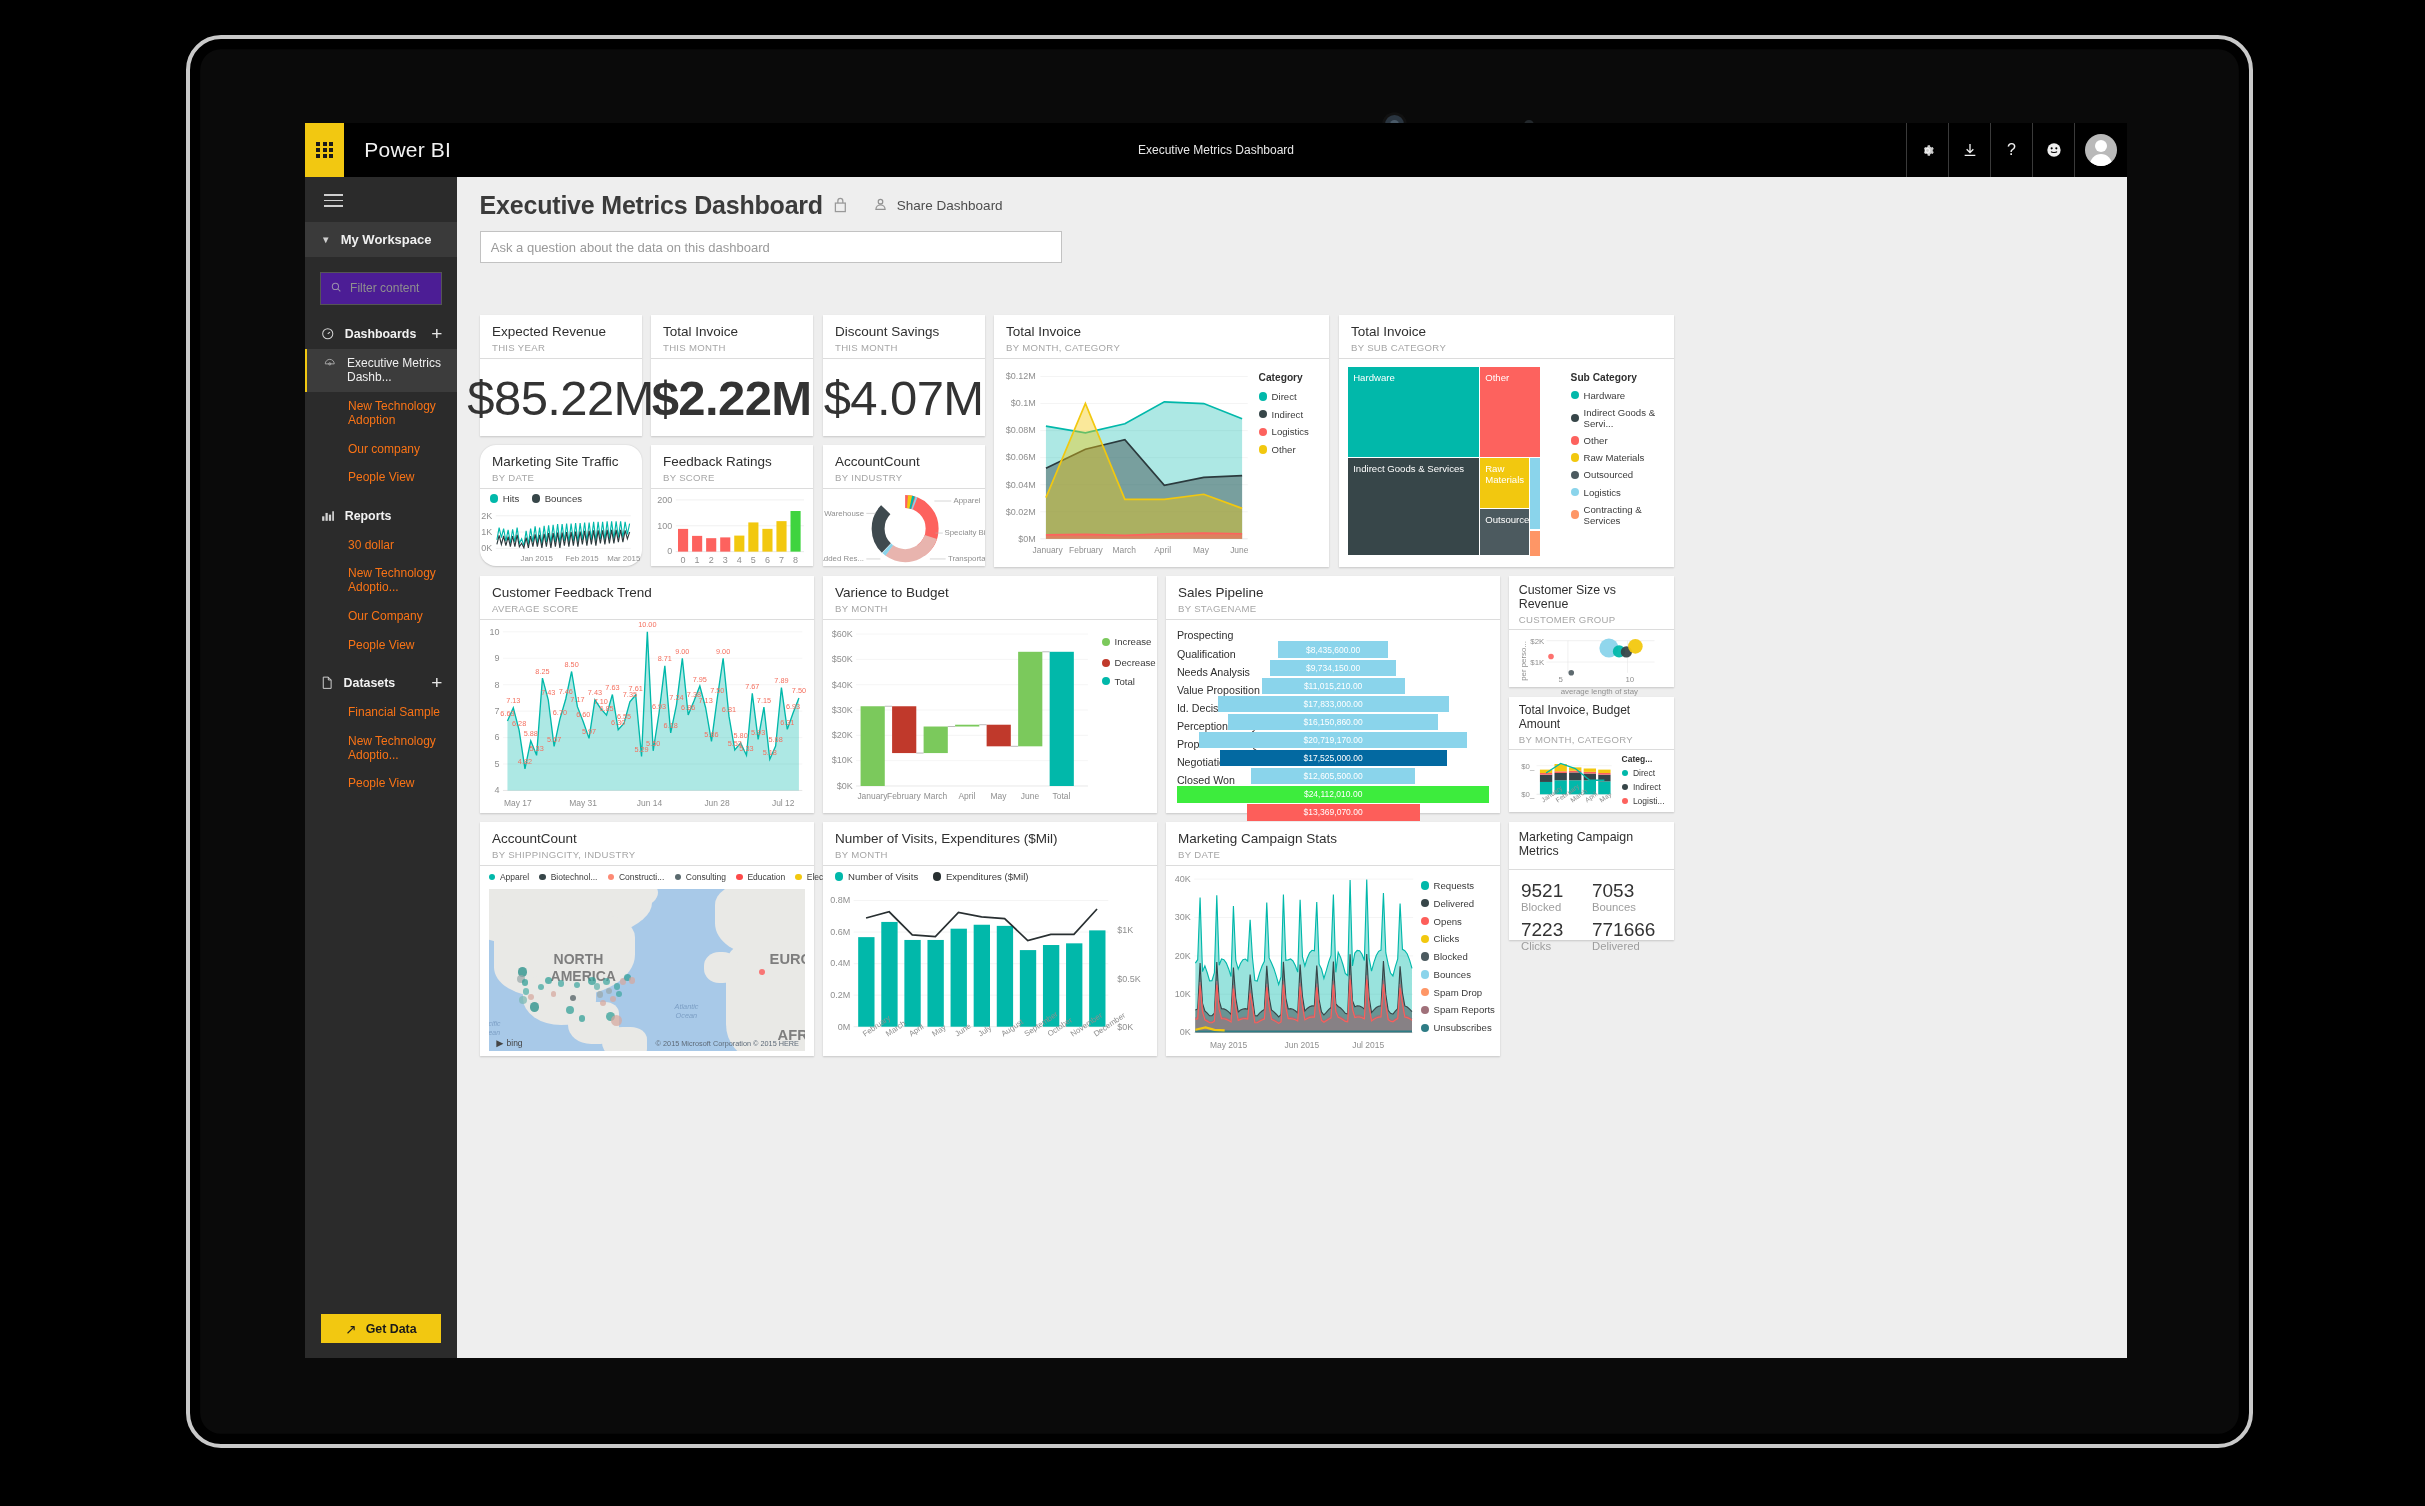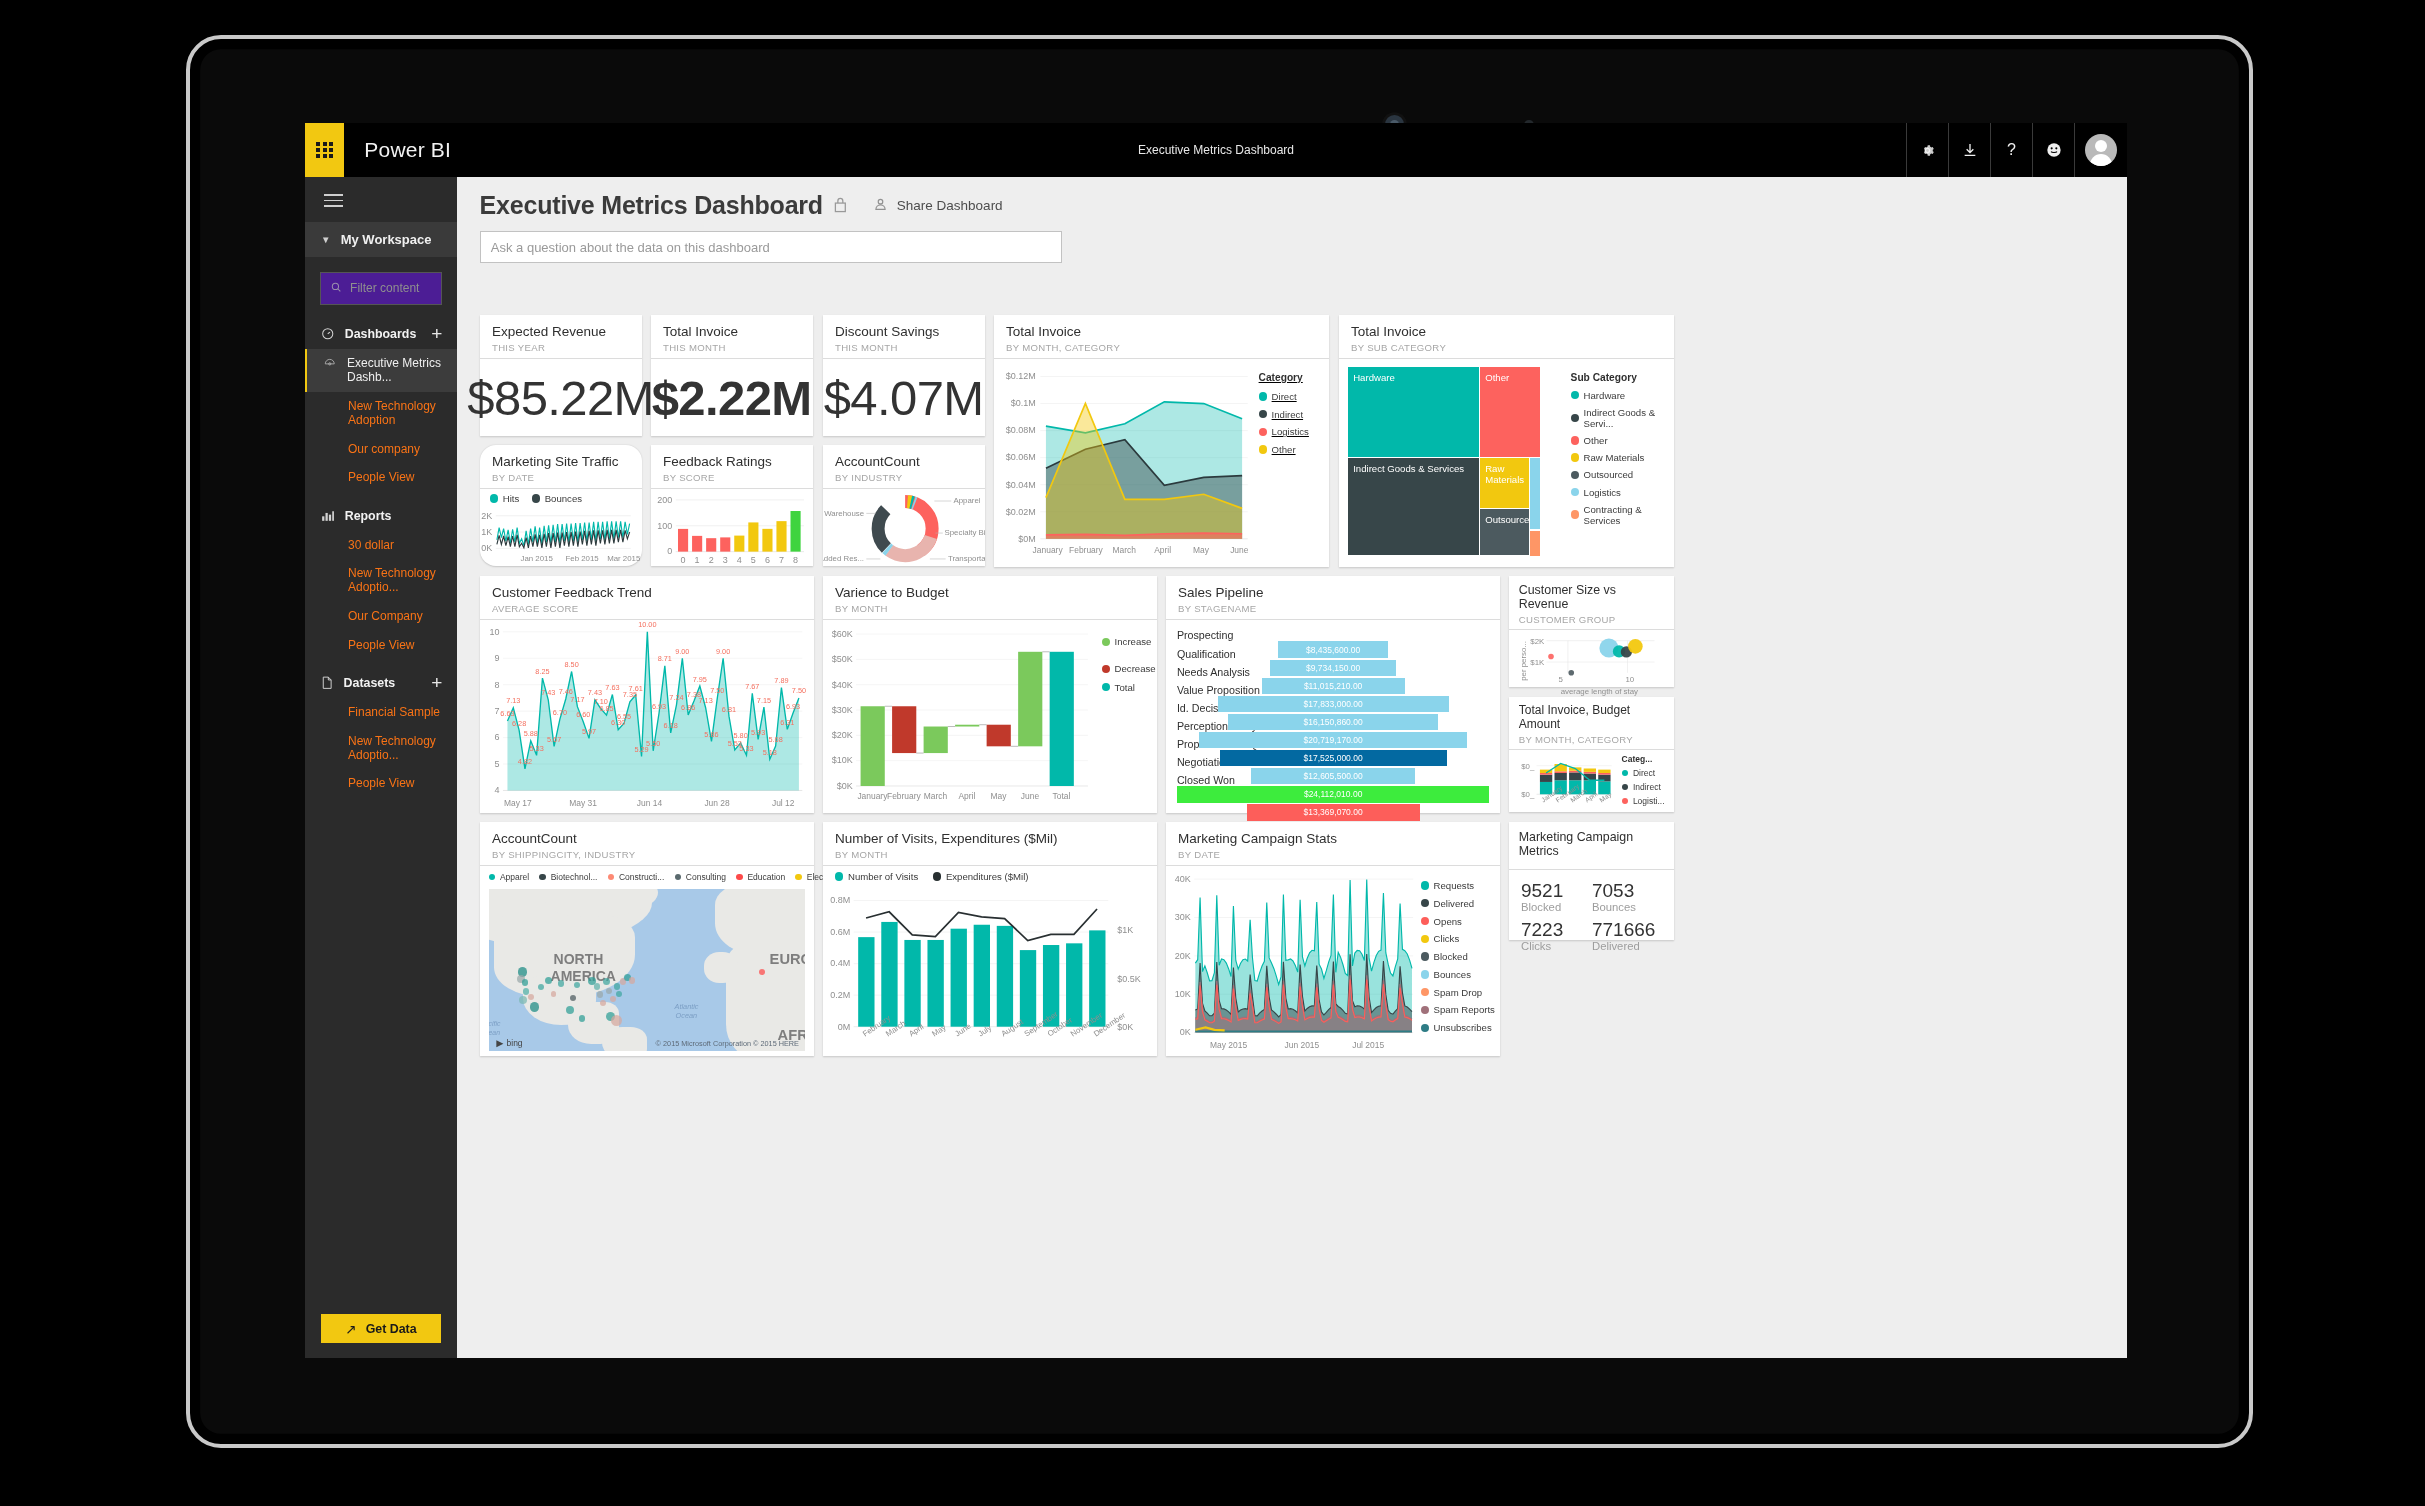--- a/index.html
+++ b/index.html
@@ -434,21 +434,21 @@
               <path d="M92,312 L162,311 L232,313 L302,310 L372,309 L440,310" fill="none" stroke="#fd625e" stroke-width="3"></path>
               <g class="axlbl" text-anchor="middle" style="font-size:15px">
                 <text x="95" y="344">January</text>
                   <text x="163" y="344">February</text>
                   <text x="231" y="344">March</text>
                 <text x="299" y="344">April</text>
                   <text x="367" y="344">May</text>
                   <text x="435" y="344">June</text>
               </g>
             </svg>
-            <div style="position:absolute;left:265px;top:12.4px;text-decoration:underline;">
+            <div style="position:absolute;left:265px;top:12.4px;">
               <div style="font-size:10.2px;color:#2f2f2f;font-weight:bold;margin-bottom:8px;">Category</div>
               <div class="legend-row" style="margin-bottom:6.8px;">
                   <i class="dot" style="background:#01b8aa"></i>
                   <span>Direct</span>
                 </div>
               <div class="legend-row" style="margin-bottom:6.8px;">
                   <i class="dot" style="background:#374649"></i>
                   <span>Indirect</span>
                 </div>
               <div class="legend-row" style="margin-bottom:6.8px;">
@@ -649,21 +649,21 @@
                 <text x="87" y="318">January</text>
                   <text x="143" y="318">February</text>
                   <text x="199" y="318">March</text>
                 <text x="255" y="318">April</text>
                   <text x="311" y="318">May</text>
                   <text x="367" y="318">June</text>
                   <text x="423" y="318">Total</text>
               </g>
             </svg>
             <div style="position:absolute;left:279px;top:16px;">
-              <div class="legend-row" style="margin-bottom:16px;">
+              <div class="legend-row" style="margin-bottom:10px;">
                   <i class="dot" style="background:#7bc95c"></i>
                   <span>Increase</span>
                 </div>
               <div class="legend-row" style="margin-bottom:7.3px;">
                   <i class="dot" style="background:#c0392b"></i>
                   <span>Decrease</span>
                 </div>
               <div class="legend-row">
                   <i class="dot" style="background:#01b8aa"></i>
                   <span>Total</span>

